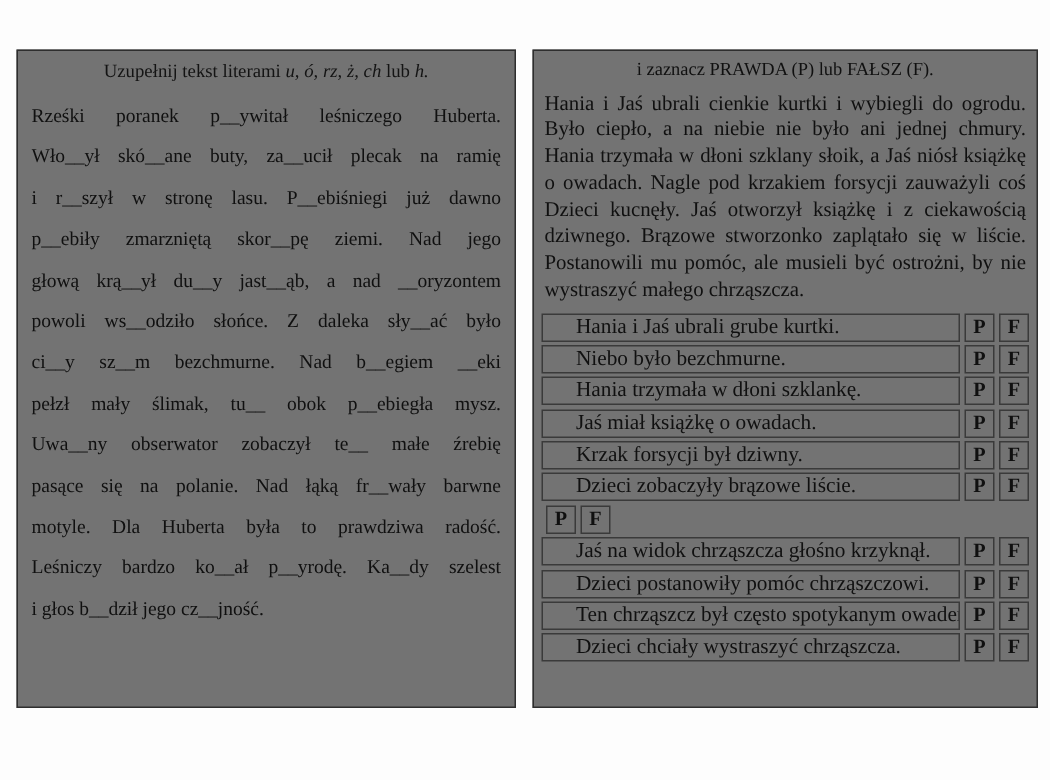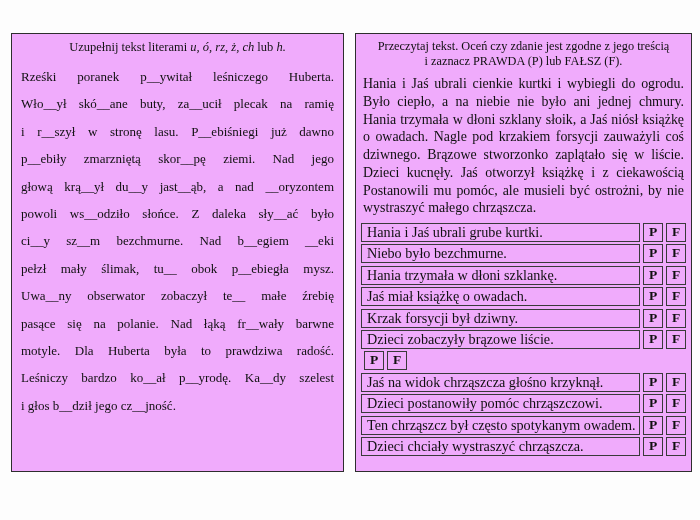--- a/index.html
+++ b/index.html
@@ -3,21 +3,21 @@
 <meta charset="utf-8">
 <style>
   html,body{margin:0;padding:0}
   body{
     width:700px;height:520px;position:relative;overflow:hidden;
     background:#fdfdfd;color:#101010;
     font-family:"Liberation Serif","DejaVu Serif",serif;
     -webkit-font-smoothing:antialiased;
   }
   .panel{
-    position:absolute;top:33px;height:439px;background:#f0abfc;
+    position:absolute;top:33px;height:439px;background:#737373;
     border:1px solid #2e2e2e;box-sizing:border-box;
   }
   #left-panel{left:11px;width:333px}
   #right-panel{left:355px;width:337px}
 
   .instr{font-size:12.5px;text-align:center;padding-top:6px;color:#141414}
   .instr .it{font-style:italic}
 
   .cloze{padding:8px 9px 0;font-size:13px}
   .cloze-line{
@@ -32,21 +32,21 @@
   .story-line{
     line-height:17.75px;text-align:justify;text-align-last:justify;
     white-space:nowrap;overflow:hidden;
   }
   .story-line:last-child{text-align-last:left}
 
   .tf-table{margin:6px 5px 0 5px}
   .tf-row{display:flex;align-items:stretch;height:19px;margin-bottom:2.4px}
   .tf-sentence{
     flex:1;border:1px solid #3a3a3a;box-sizing:border-box;
-    font-size:14.2px;line-height:16.5px;padding-left:5px;
+    font-size:14.2px;line-height:16.5px;padding-left:22px;
     white-space:nowrap;overflow:hidden;
   }
   .tf-box{
     width:20px;border:1px solid #3a3a3a;box-sizing:border-box;margin-left:3px;
     text-align:center;font-weight:bold;font-size:13.5px;line-height:16.5px;
     cursor:pointer;
   }
 </style>
 </head>
 <body>
@@ -82,36 +82,35 @@
       <div class="cloze-line">motyle. Dla Huberta była to prawdziwa radość.</div>
 
       <div class="cloze-line">Leśniczy bardzo ko__ał p__yrodę. Ka__dy szelest</div>
 
       <div class="cloze-line">i głos b__dził jego cz__jność.</div>
     </div>
 </div>
 
 <div id="right-panel" class="panel">
   <div class="r-instr">
-    <div>Przeczytaj tekst. Oceń czy zdanie jest zgodne z jego treścią</div>
     <div>i zaznacz PRAWDA (P) lub FAŁSZ (F).</div>
   </div>
   <div class="story">
 
       <div class="story-line">Hania i Jaś ubrali cienkie kurtki i wybiegli do ogrodu.</div>
 
       <div class="story-line">Było ciepło, a na niebie nie było ani jednej chmury.</div>
 
       <div class="story-line">Hania trzymała w dłoni szklany słoik, a Jaś niósł książkę</div>
 
       <div class="story-line">o owadach. Nagle pod krzakiem forsycji zauważyli coś</div>
 
+      <div class="story-line">Dzieci kucnęły. Jaś otworzył książkę i z ciekawością</div>
+
       <div class="story-line">dziwnego. Brązowe stworzonko zaplątało się w liście.</div>
-
-      <div class="story-line">Dzieci kucnęły. Jaś otworzył książkę i z ciekawością</div>
 
 
       <div class="story-line">Postanowili mu pomóc, ale musieli być ostrożni, by nie</div>
 
       <div class="story-line">wystraszyć małego chrząszcza.</div>
     </div>
   <div class="tf-table">
 
       <div class="tf-row">
         <div class="tf-sentence">Hania i Jaś ubrali grube kurtki.</div>

